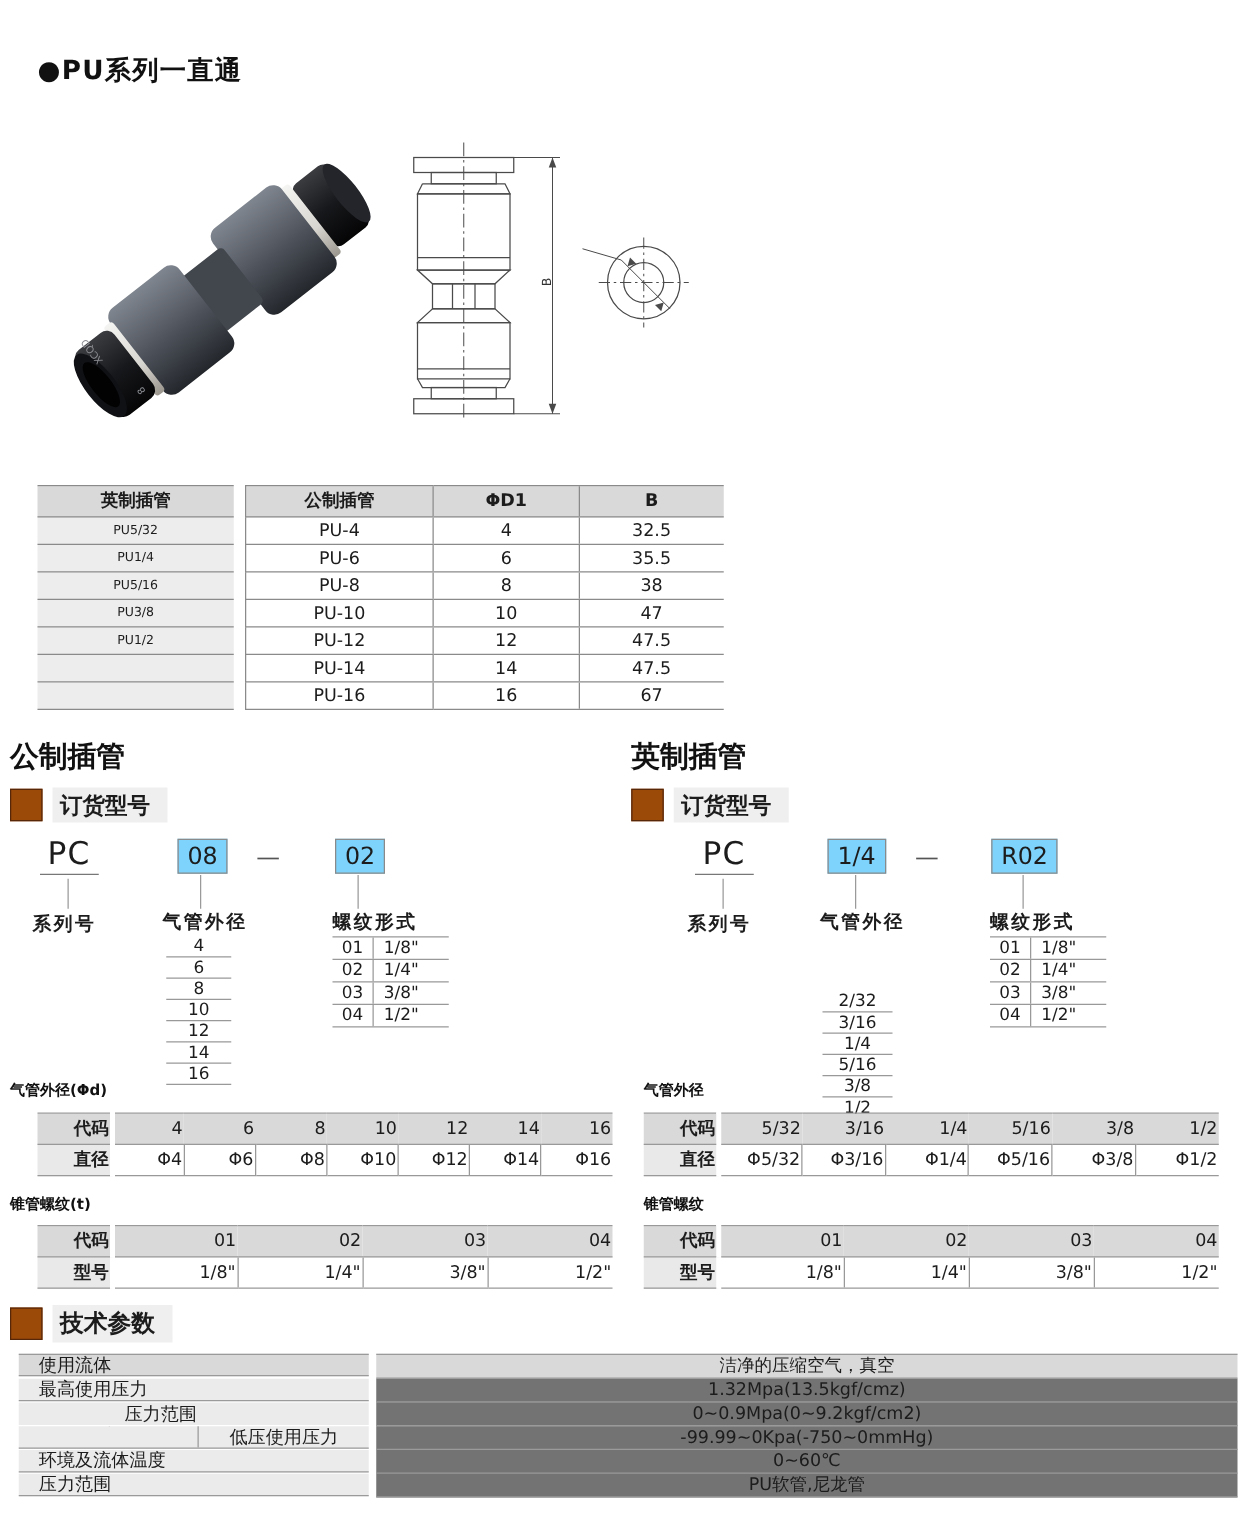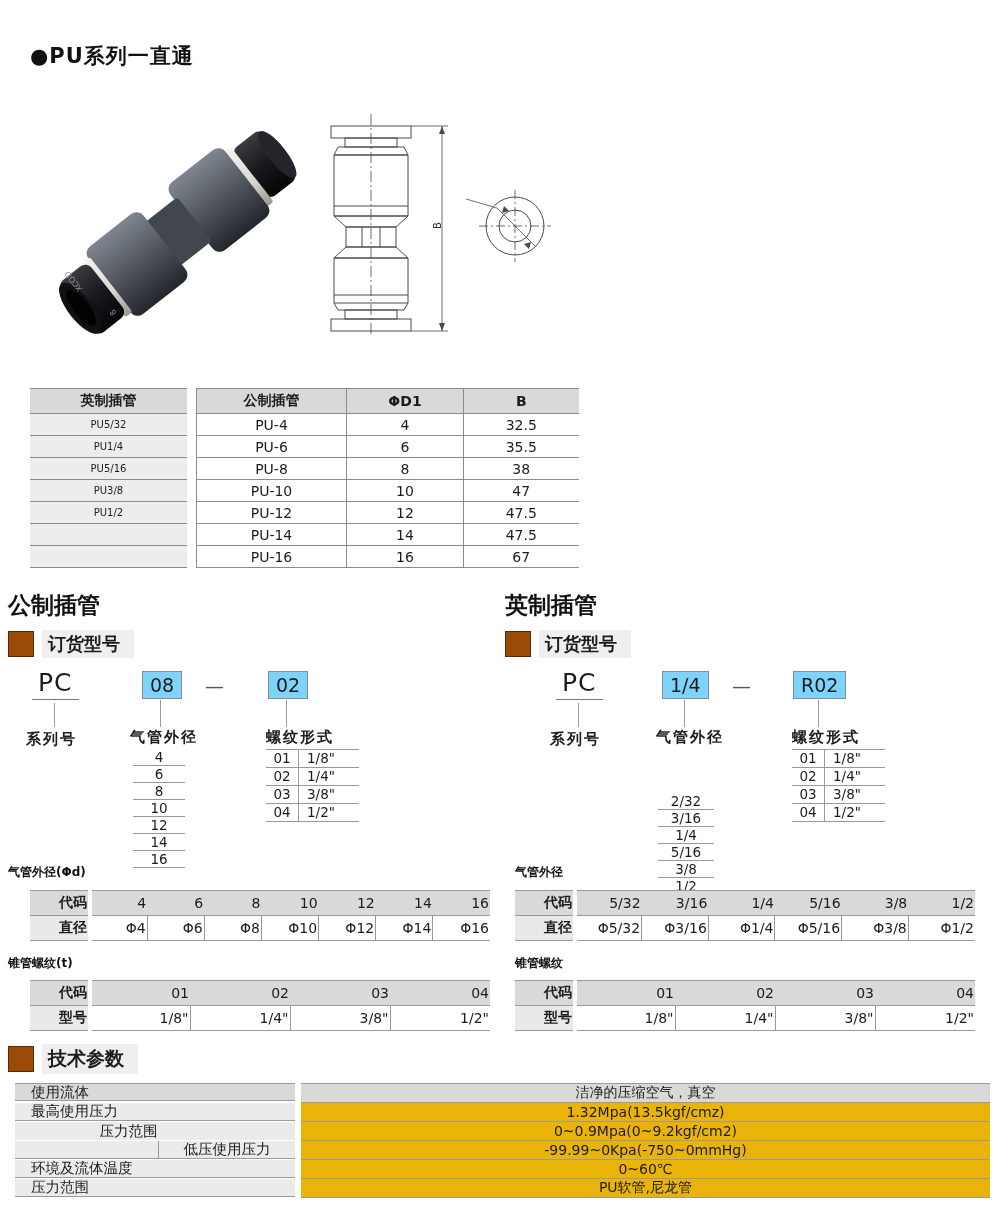--- a/index.html
+++ b/index.html
@@ -48,21 +48,21 @@
   .odt td{height:22px;text-align:right;font-size:14px;border-top:1px solid #999;border-bottom:1px solid #999;}
   .odt .lab{background:#d9d9d9;font-weight:bold;border-right:4px solid #fff;width:56px;}
   .odt tr.r1 td{background:#d9d9d9;}
   .odt tr.r2 td{background:#fff;}
   .odt tr.r2 td+td+td{border-left:1px solid #999;}
   .odt tr.r2 td.lab{background:#e9e9e9;}
 
   
   .tech-row{display:flex;}
   .t-label{width:280px;background:#ebebeb;border-bottom:1px solid #9a9a9a;font-size:14.5px;display:flex;align-items:center;padding-left:16px;box-sizing:border-box;height:18px;}
-  .t-value{flex:1;margin-left:6px;background:#eab308;border-bottom:1px solid #9a9a9a;font-size:14px;display:flex;align-items:center;justify-content:center;height:18px;}
+  .t-value{flex:1;margin-left:6px;background:#737373;border-bottom:1px solid #9a9a9a;font-size:14px;display:flex;align-items:center;justify-content:center;height:18px;}
   .t-first .t-label,.t-first .t-value{background:#d9d9d9;border-top:1px solid #9a9a9a;}
   .t-sublabel{width:137px;border-left:1px solid #9a9a9a;display:flex;align-items:center;justify-content:center;padding-left:0;}
   .t-label.split{padding-left:0;}
   .t-label .lft{width:143px;padding-left:16px;box-sizing:border-box;}
   .nobot{border-bottom:1px solid transparent !important;}
 </style>
 </head>
 <body>
 
 <div id="page">

